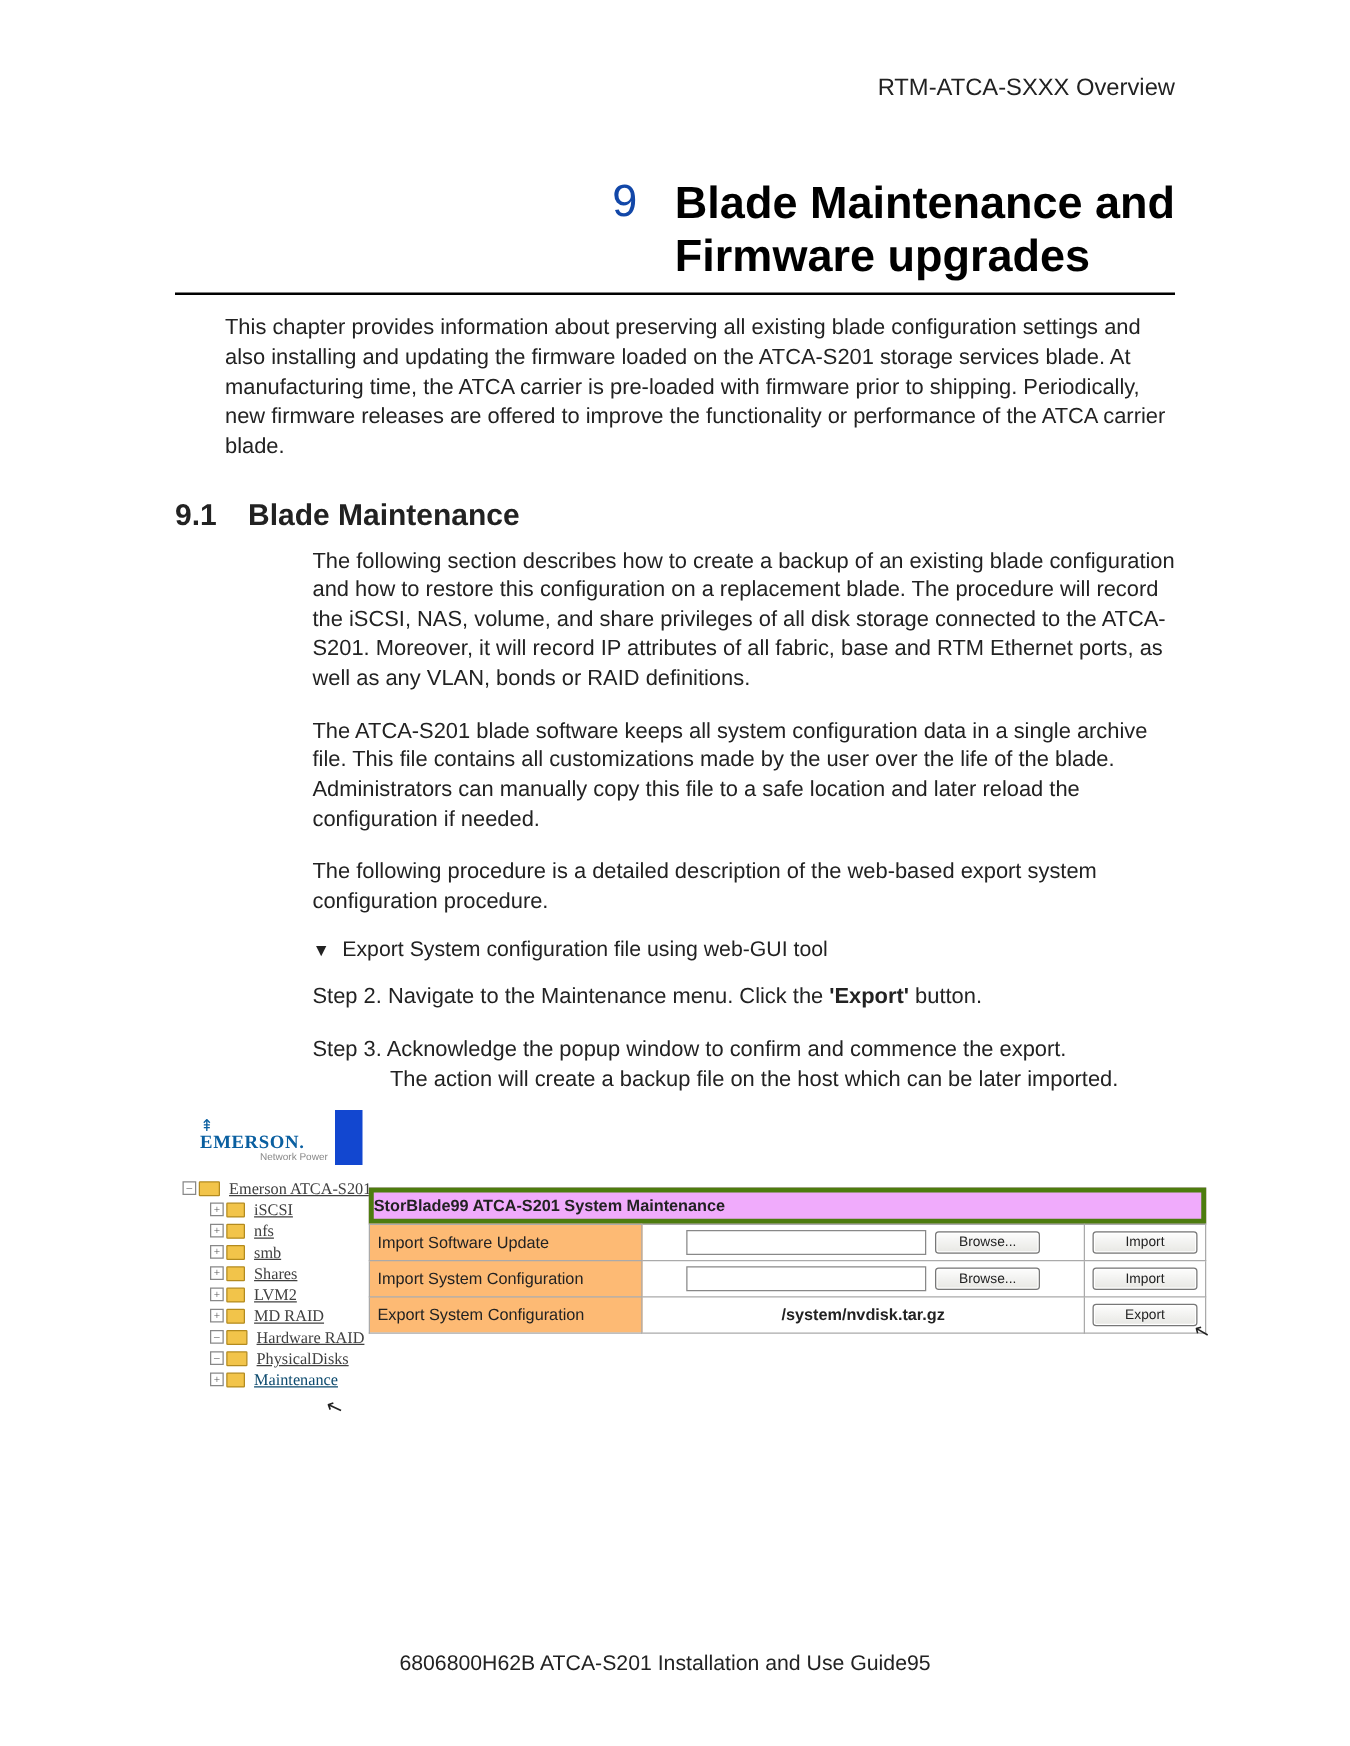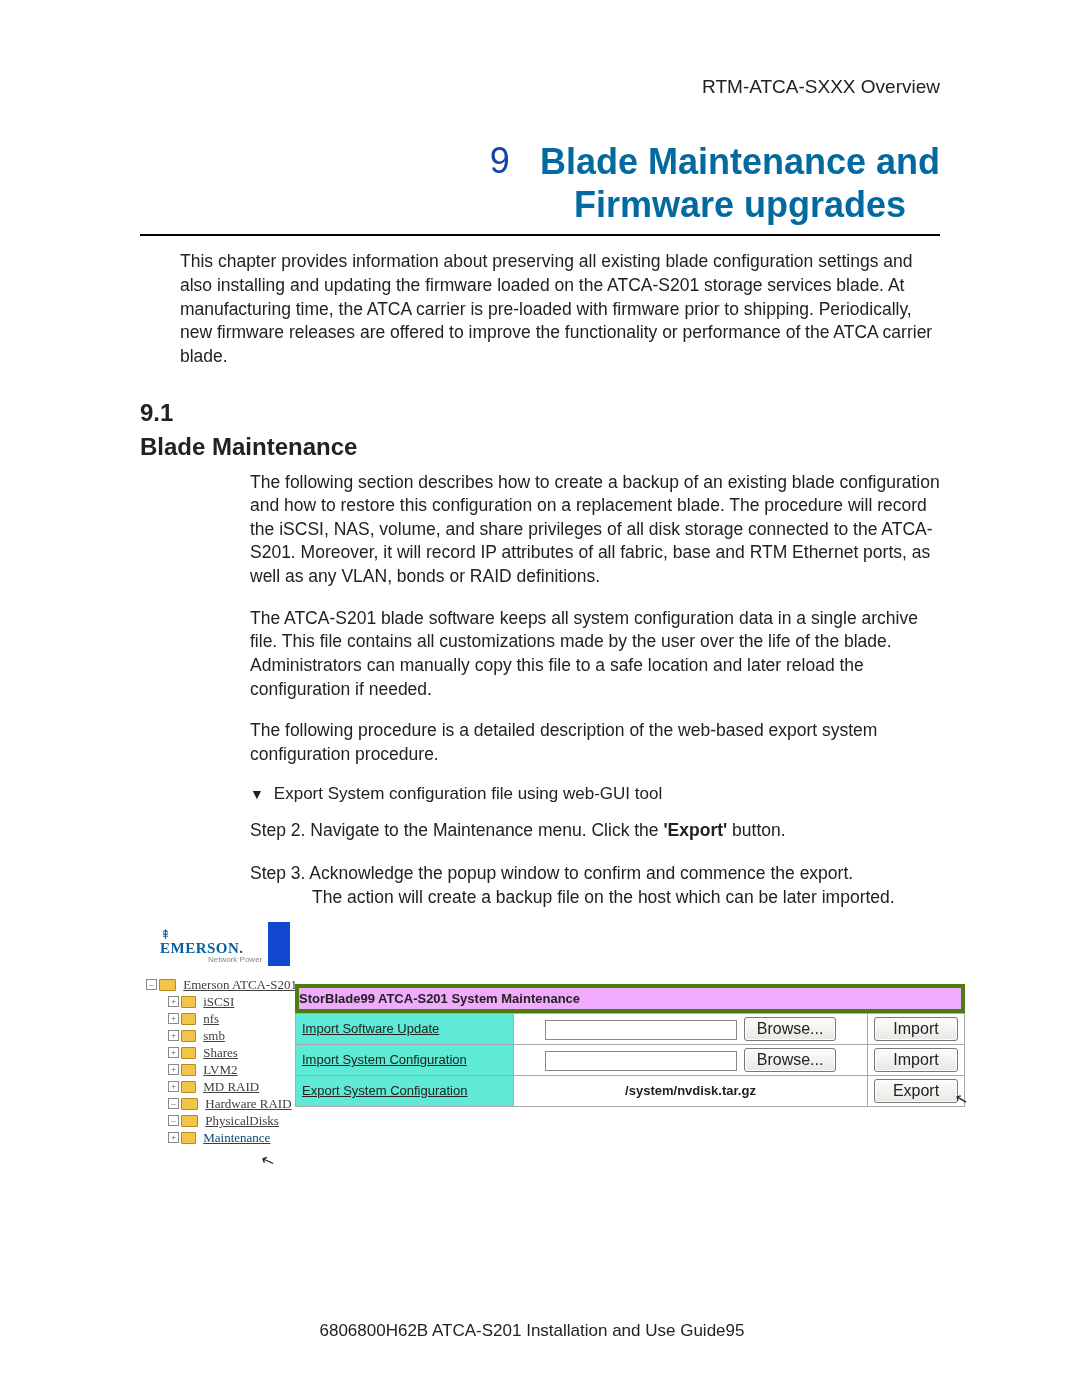--- a/index.html
+++ b/index.html
@@ -1,23 +1,23 @@
 <!DOCTYPE html>
 <html><head>
 <meta charset="utf-8">
 <style>
   html,body{margin:0;padding:0;background:#fff;}
   .page{width:1080px;height:1397px;position:relative;font-family:"Segoe UI",Arial,sans-serif;color:#222;box-sizing:border-box;padding:60px 140px 0 140px;}
-  .hdr{position:absolute;top:76px;right:140px;font-size:19px;}
+  .hdr{position:absolute;top:60px;right:140px;font-size:19px;}
   .chapnum{font-size:36px;color:#1247a8;font-weight:400;}
-  .chaptitle{font-size:36px;color:#0369a1;font-weight:600;text-align:center;line-height:1.2;margin-top:80px;}
+  .chaptitle{font-size:36px;color:#000000;font-weight:600;text-align:left;line-height:1.2;margin-top:80px;}
   .chaprow{display:flex;justify-content:flex-end;align-items:flex-start;gap:30px;margin-top:80px;}
   .rule{border:none;border-top:2px solid #000;margin:8px 0 14px 0;}
   .intro{font-size:17.5px;line-height:1.35;margin:0 0 30px 40px;}
-  .sec{display:flex;gap:6px;margin:12px 0 10px 0;flex-direction:column;}
+  .sec{display:flex;gap:25px;margin:12px 0 10px 0;}
   .secnum{font-size:24px;font-weight:600;}
   .sectitle{font-size:24px;font-weight:600;}
   .body{font-size:17.5px;line-height:1.35;margin:0 0 18px 110px;}
   .proc-hdr{display:flex;align-items:center;gap:10px;margin:0 0 14px 110px;font-family:Arial,sans-serif;font-size:17px;}
   .proc-hdr .tri{font-size:14px;}
   .steps{margin:0 0 18px 110px;font-size:17.5px;line-height:1.4;}
   .steps .sb{font-weight:700;}
   
   .shot{position:relative;margin:14px 0 0 0;height:200px;}
   .logo{position:absolute;left:20px;top:0;font-family:Arial;line-height:1;}
@@ -30,23 +30,23 @@
   .tree .act{color:#0c4a6e;}
   .tree .row{display:flex;align-items:center;gap:2px;white-space:nowrap;}
   .pm{display:inline-block;width:9px;height:9px;border:1px solid #888;font-size:9px;line-height:8px;text-align:center;color:#555;background:#fff;}
   .fold{display:inline-block;width:13px;height:10px;background:#f2c44a;border:1px solid #b38a1e;border-radius:1px;position:relative;top:1px;}
   .foldo{display:inline-block;width:15px;height:10px;background:#f2c44a;border:1px solid #b38a1e;border-radius:1px;position:relative;top:1px;}
   .cursor1{position:absolute;left:115px;top:176px;font-size:16px;transform:rotate(-20deg);}
   .panel{position:absolute;left:155px;top:56px;width:670px;font-family:Arial,sans-serif;font-size:13px;}
   .ptitle{background:#f0abfc;border:4px solid #4d7c0f;font-weight:700;padding:3px 0;}
   table.mt{border-collapse:collapse;width:100%;}
   table.mt td{border:1px solid #aaa;padding:3px 6px;height:22px;vertical-align:middle;}
-  table.mt td.lab{background:#5eead4;width:205px;text-decoration:underline;}
+  table.mt td.lab{background:#fdba74;width:205px;}
   .fld{display:inline-block;border:1px solid #888;background:#fff;height:18px;width:190px;vertical-align:middle;}
-  .btn{display:inline-block;border:1px solid #777;background:linear-gradient(#fdfdfd,#e7e7e3);border-radius:3px;padding:2px 12px;font-size:16px;min-width:58px;text-align:center;box-shadow:inset 0 0 0 1px #fff;}
+  .btn{display:inline-block;border:1px solid #777;background:linear-gradient(#fdfdfd,#e7e7e3);border-radius:3px;padding:2px 12px;font-size:11px;min-width:58px;text-align:center;box-shadow:inset 0 0 0 1px #fff;}
   .btncell{width:80px;text-align:center;}
   .midcell{text-align:center;}
   .cursor2{position:absolute;left:660px;top:106px;font-size:15px;transform:rotate(-15deg);}
   .footer{position:absolute;bottom:56px;left:140px;right:156px;display:flex;justify-content:center;font-size:17px;}
 </style>
 </head>
 <body>
 
 <div class="page">
   <div class="hdr">RTM-ATCA-SXXX Overview</div>

